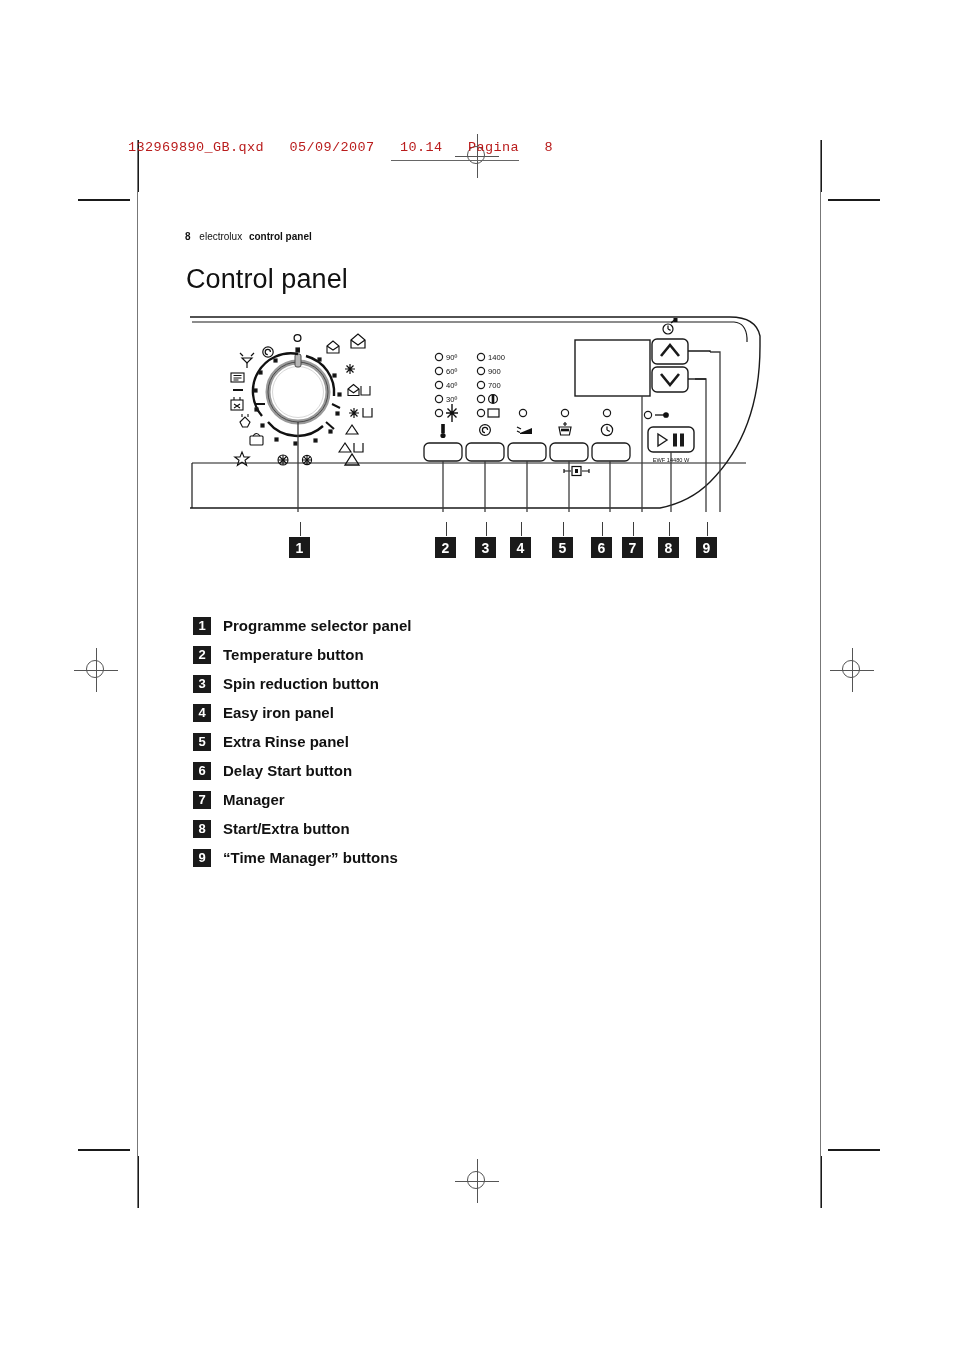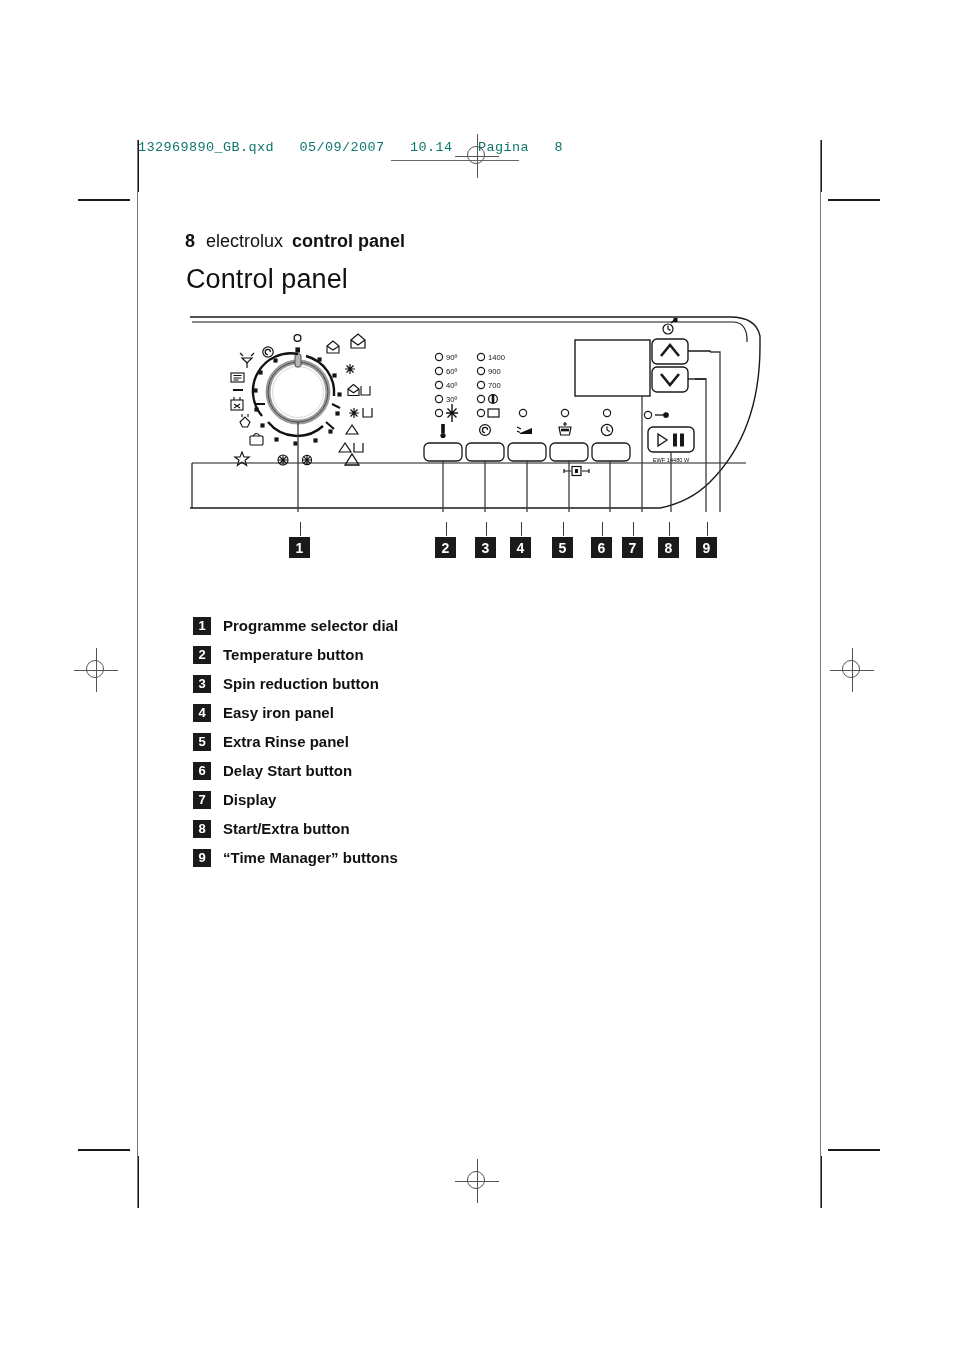--- a/index.html
+++ b/index.html
@@ -15,28 +15,28 @@
   .crop-v{position:absolute;width:0;border-left:2px solid #1a1a1a;}
   .reg{position:absolute;width:26px;height:26px;}
   .reg .ring{position:absolute;left:3px;top:3px;width:18px;height:18px;border:1px solid #555;border-radius:50%;box-sizing:border-box;}
   .reg .vl{position:absolute;left:12.5px;top:-9px;width:0;height:44px;border-left:1px solid #555;}
   .reg .hl{position:absolute;top:12.5px;left:-9px;height:0;width:44px;border-top:1px solid #555;}
 
   .trimline{position:absolute;border-left:1px solid #777;width:0;}
 
   
   .filehdr{
-    position:absolute;left:138px;top:140px;
+    position:absolute;left:128px;top:140px;
     font-family:"Liberation Mono", monospace;
-    font-size:13.5px;color:#0f766e;letter-spacing:.4px;white-space:pre;
+    font-size:13.5px;color:#b91c1c;letter-spacing:.4px;white-space:pre;
   }
   .hdrrule{position:absolute;left:391px;top:160px;width:128px;height:0;border-top:1px solid #666;}
 
   
-  .runhead{position:absolute;left:185px;top:231px;font-size:18px;color:#111;}
+  .runhead{position:absolute;left:185px;top:231px;font-size:10px;color:#111;}
   .runhead b{font-weight:bold;}
   .runhead .pg{font-weight:bold;}
   .runhead .brand{font-weight:normal;}
 
   
   .title{position:absolute;left:186px;top:264px;font-size:27px;font-weight:normal;color:#111;letter-spacing:.1px;}
 
   
   .legend{position:absolute;left:193px;top:611px;width:520px;}
   .legrow{display:flex;align-items:center;height:29px;}
@@ -374,21 +374,21 @@
 <div class="callout" style="left:510px; top:537px;">4</div>
 <div class="callout" style="left:552px; top:537px;">5</div>
 <div class="callout" style="left:591px; top:537px;">6</div>
 <div class="callout" style="left:622px; top:537px;">7</div>
 <div class="callout" style="left:658px; top:537px;">8</div>
 <div class="callout" style="left:696px; top:537px;">9</div>
 
 <div class="legend">
   <div class="legrow">
     <div class="legnum">1</div>
-    <div class="legtxt">Programme selector dial</div>
+    <div class="legtxt">Programme selector panel</div>
   </div>
   <div class="legrow">
     <div class="legnum">2</div>
     <div class="legtxt">Temperature button</div>
   </div>
   <div class="legrow">
     <div class="legnum">3</div>
     <div class="legtxt">Spin reduction button</div>
   </div>
   <div class="legrow">
@@ -398,21 +398,21 @@
   <div class="legrow">
     <div class="legnum">5</div>
     <div class="legtxt">Extra Rinse panel</div>
   </div>
   <div class="legrow">
     <div class="legnum">6</div>
     <div class="legtxt">Delay Start button</div>
   </div>
   <div class="legrow">
     <div class="legnum">7</div>
-    <div class="legtxt">Display</div>
+    <div class="legtxt">Manager</div>
   </div>
   <div class="legrow">
     <div class="legnum">8</div>
     <div class="legtxt">Start/Extra button</div>
   </div>
   <div class="legrow">
     <div class="legnum">9</div>
     <div class="legtxt">“Time Manager” buttons</div>
   </div>
 </div>

